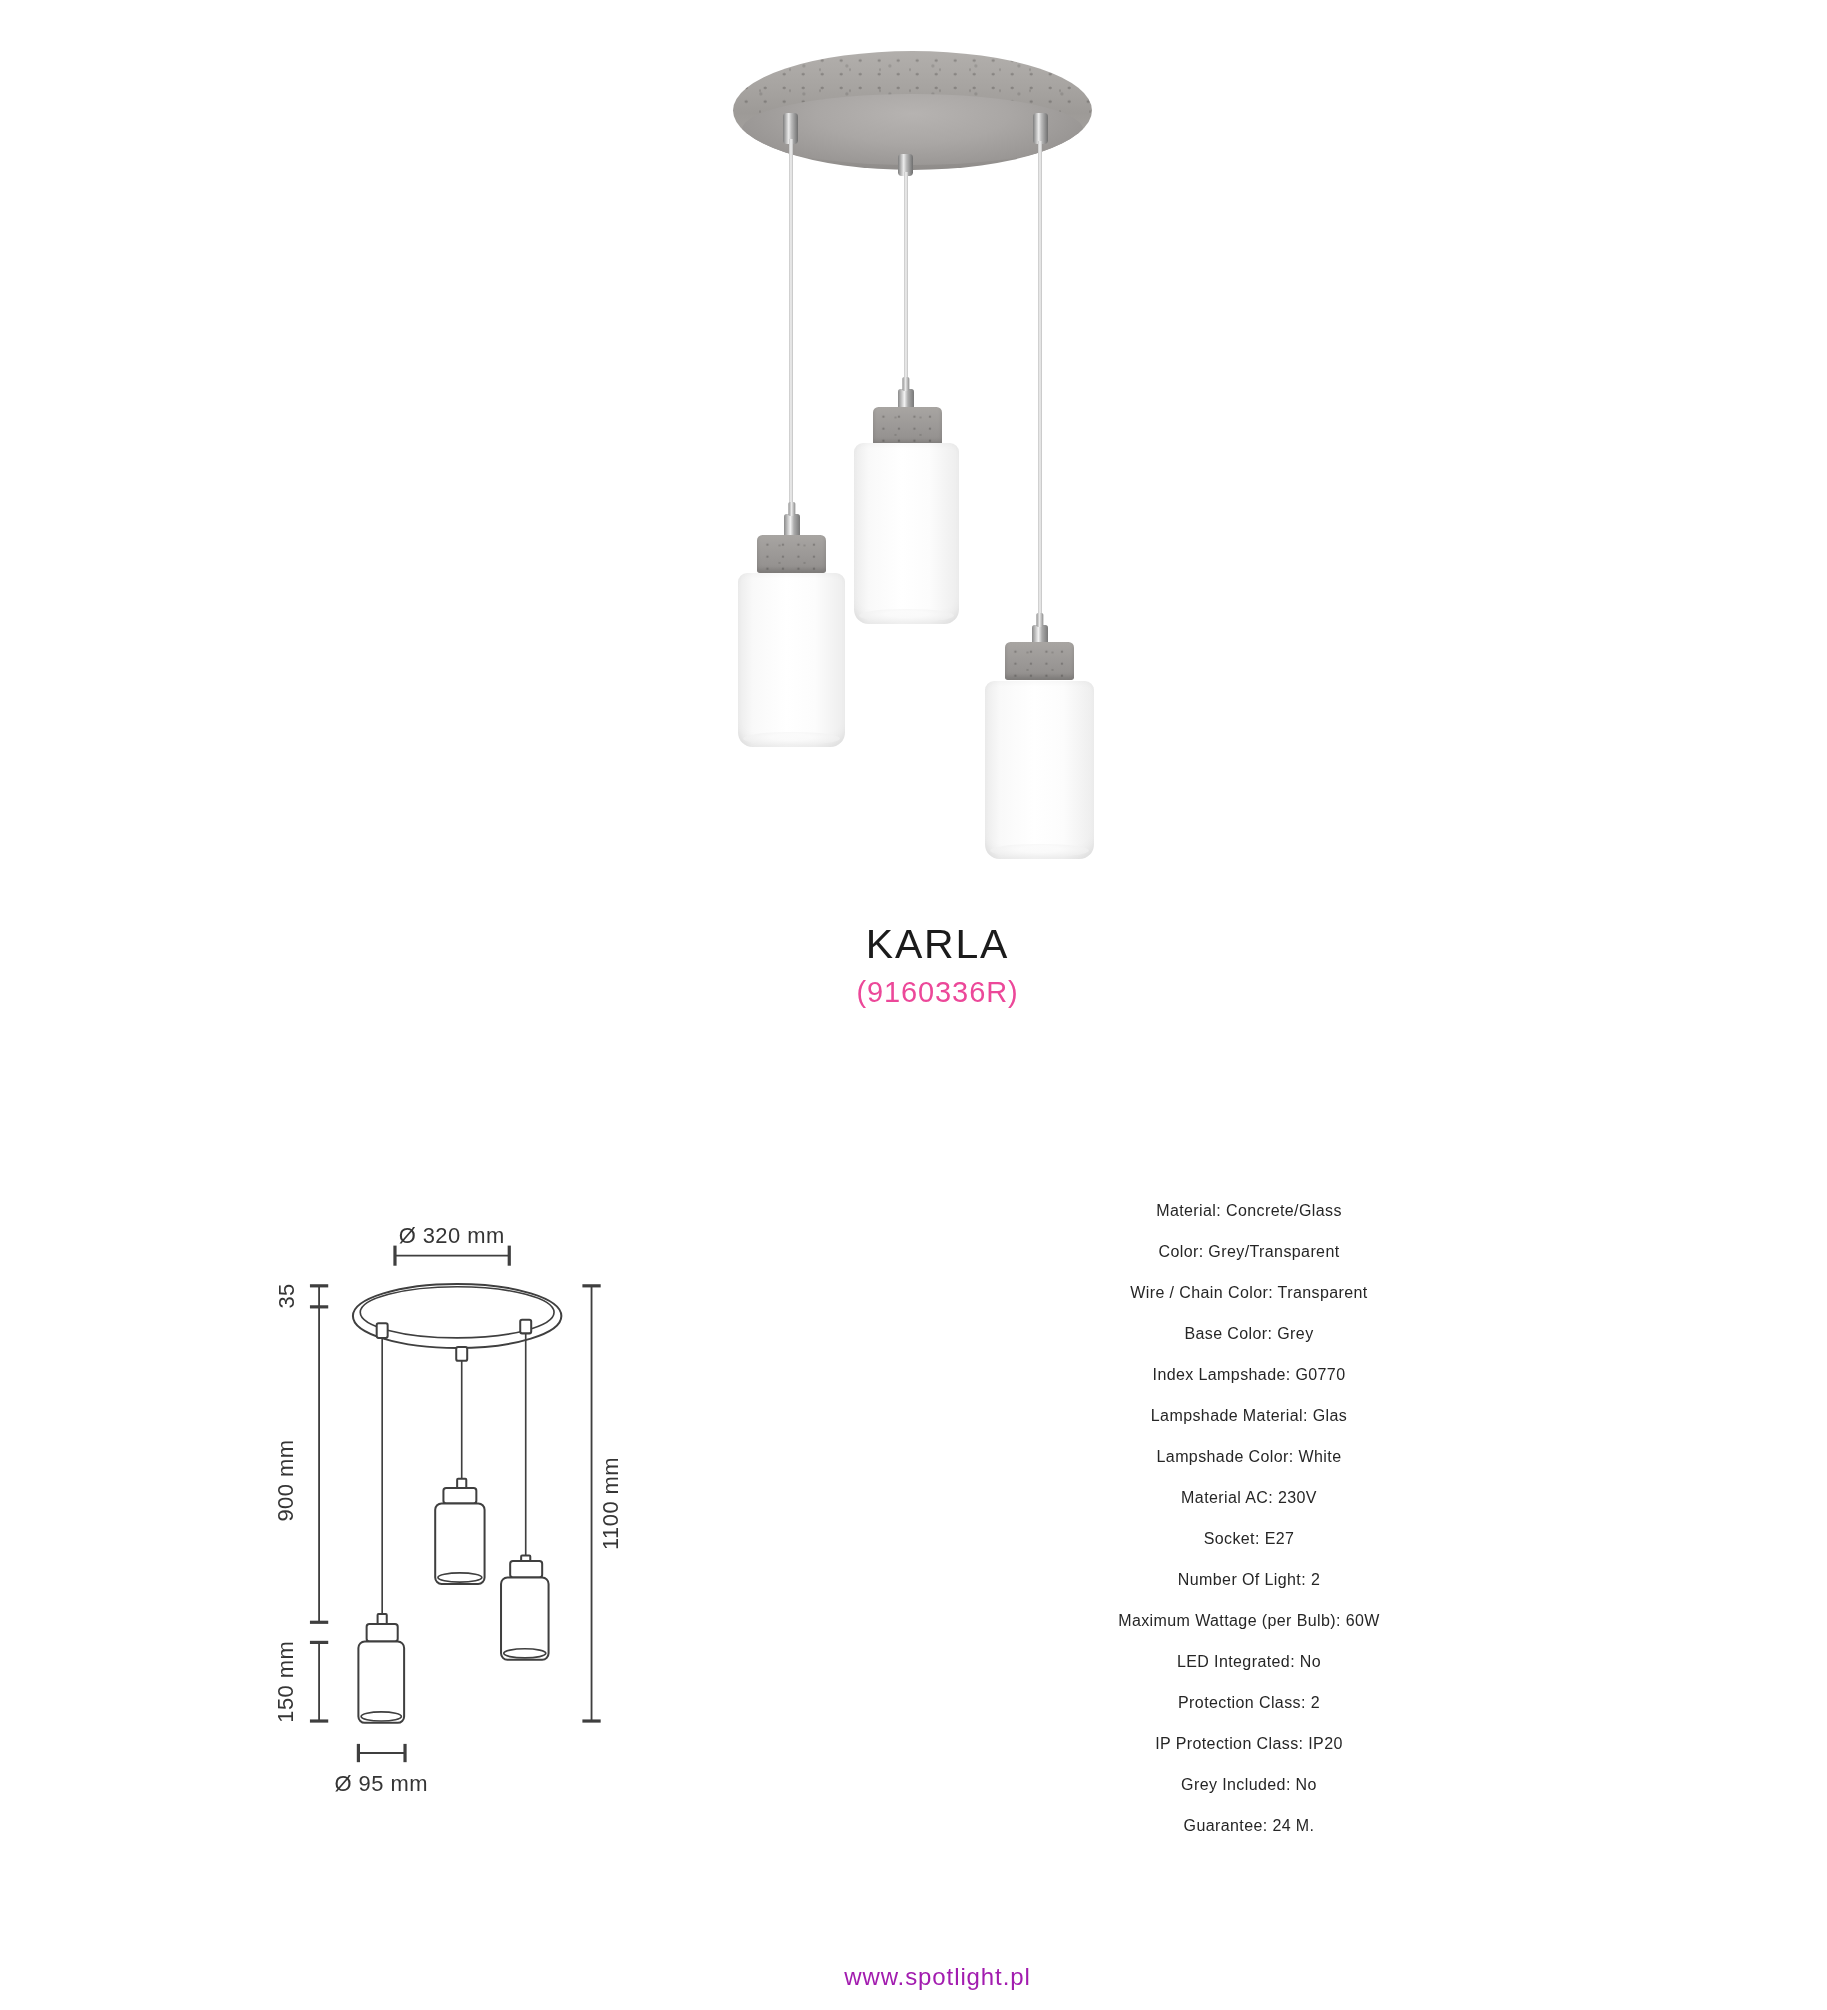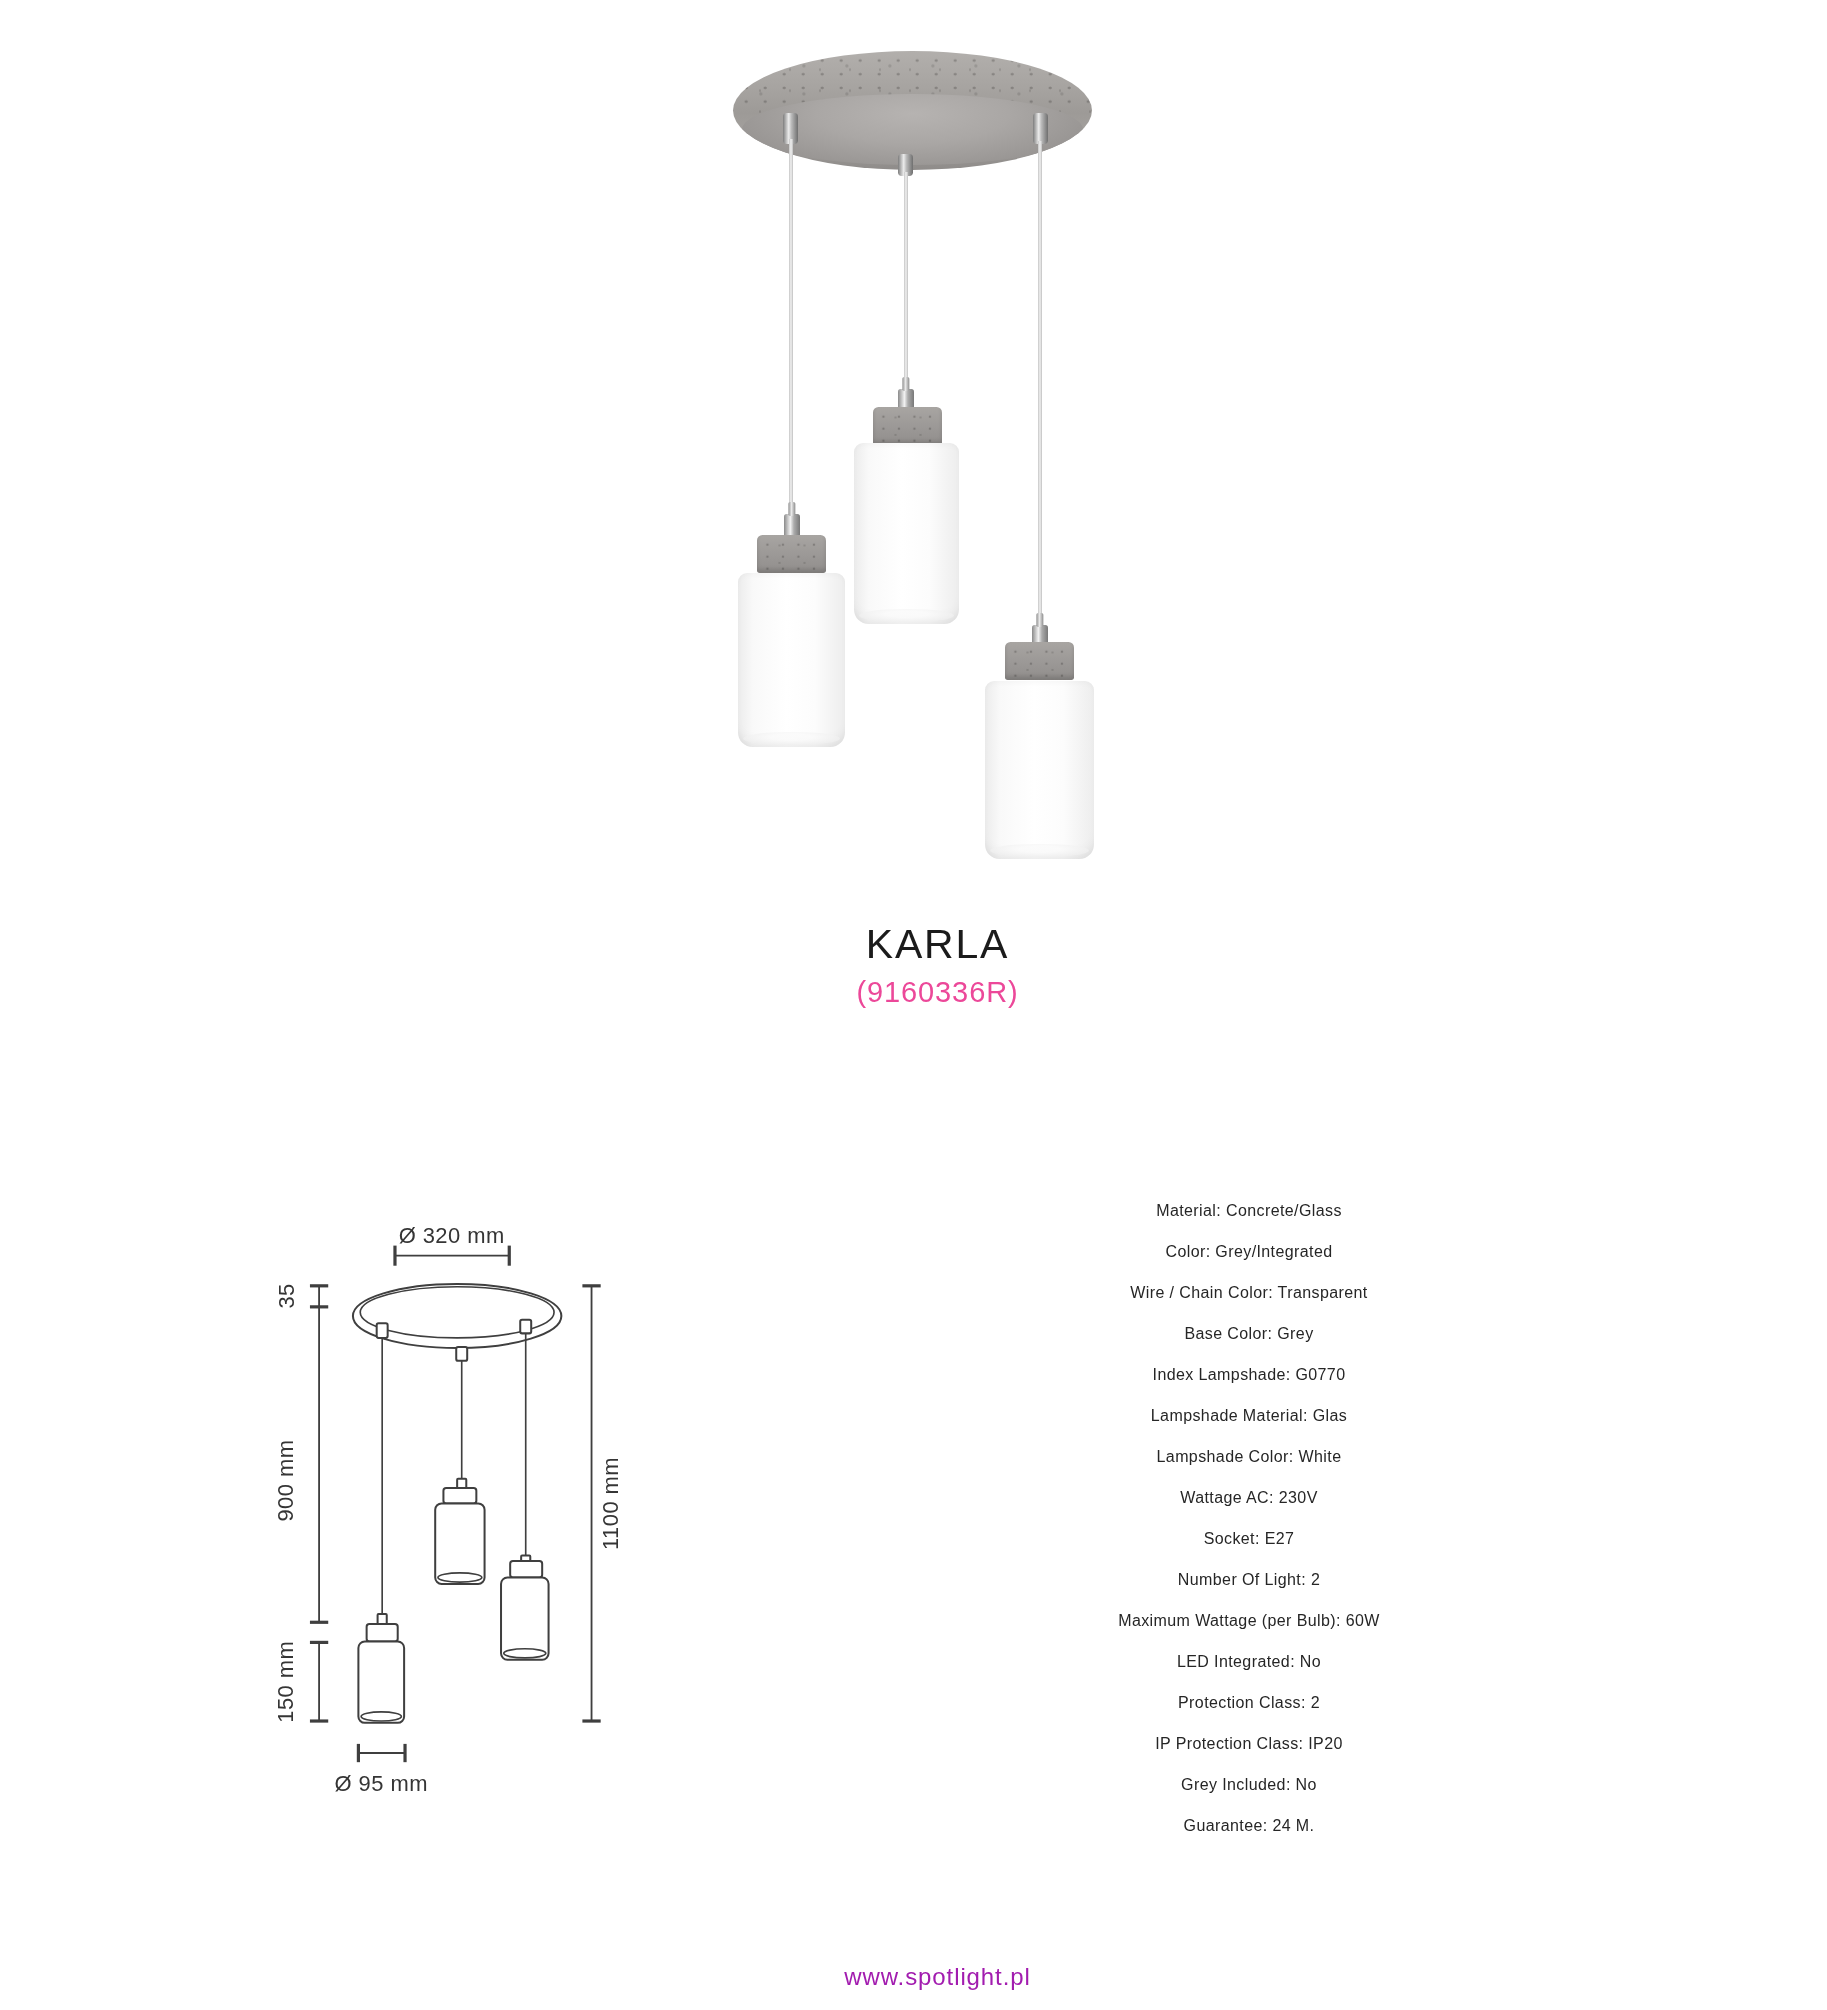--- a/index.html
+++ b/index.html
@@ -148,27 +148,27 @@
     <text x="396" y="345" text-anchor="middle" transform="rotate(-90 396 345)">1100 mm</text>
 
     <line class="dim" x1="112" y1="618" x2="163" y2="618"></line>
     <line class="tick" x1="112" y1="608" x2="112" y2="628"></line>
     <line class="tick" x1="163" y1="608" x2="163" y2="628"></line>
     <text x="137" y="660" text-anchor="middle">Ø 95 mm</text>
   </svg>
 
   <div class="specs">
     <div class="spec-line">Material: Concrete/Glass</div>
-    <div class="spec-line">Color: Grey/Integrated</div>
+    <div class="spec-line">Color: Grey/Transparent</div>
     <div class="spec-line">Wire / Chain Color: Transparent</div>
     <div class="spec-line">Base Color: Grey</div>
     <div class="spec-line">Index Lampshade: G0770</div>
     <div class="spec-line">Lampshade Material: Glas</div>
     <div class="spec-line">Lampshade Color: White</div>
-    <div class="spec-line">Wattage AC: 230V</div>
+    <div class="spec-line">Material AC: 230V</div>
     <div class="spec-line">Socket: E27</div>
     <div class="spec-line">Number Of Light: 2</div>
     <div class="spec-line">Maximum Wattage (per Bulb): 60W</div>
     <div class="spec-line">LED Integrated: No</div>
     <div class="spec-line">Protection Class: 2</div>
     <div class="spec-line">IP Protection Class: IP20</div>
     <div class="spec-line">Grey Included: No</div>
     <div class="spec-line">Guarantee: 24 M.</div>
   </div>
 

